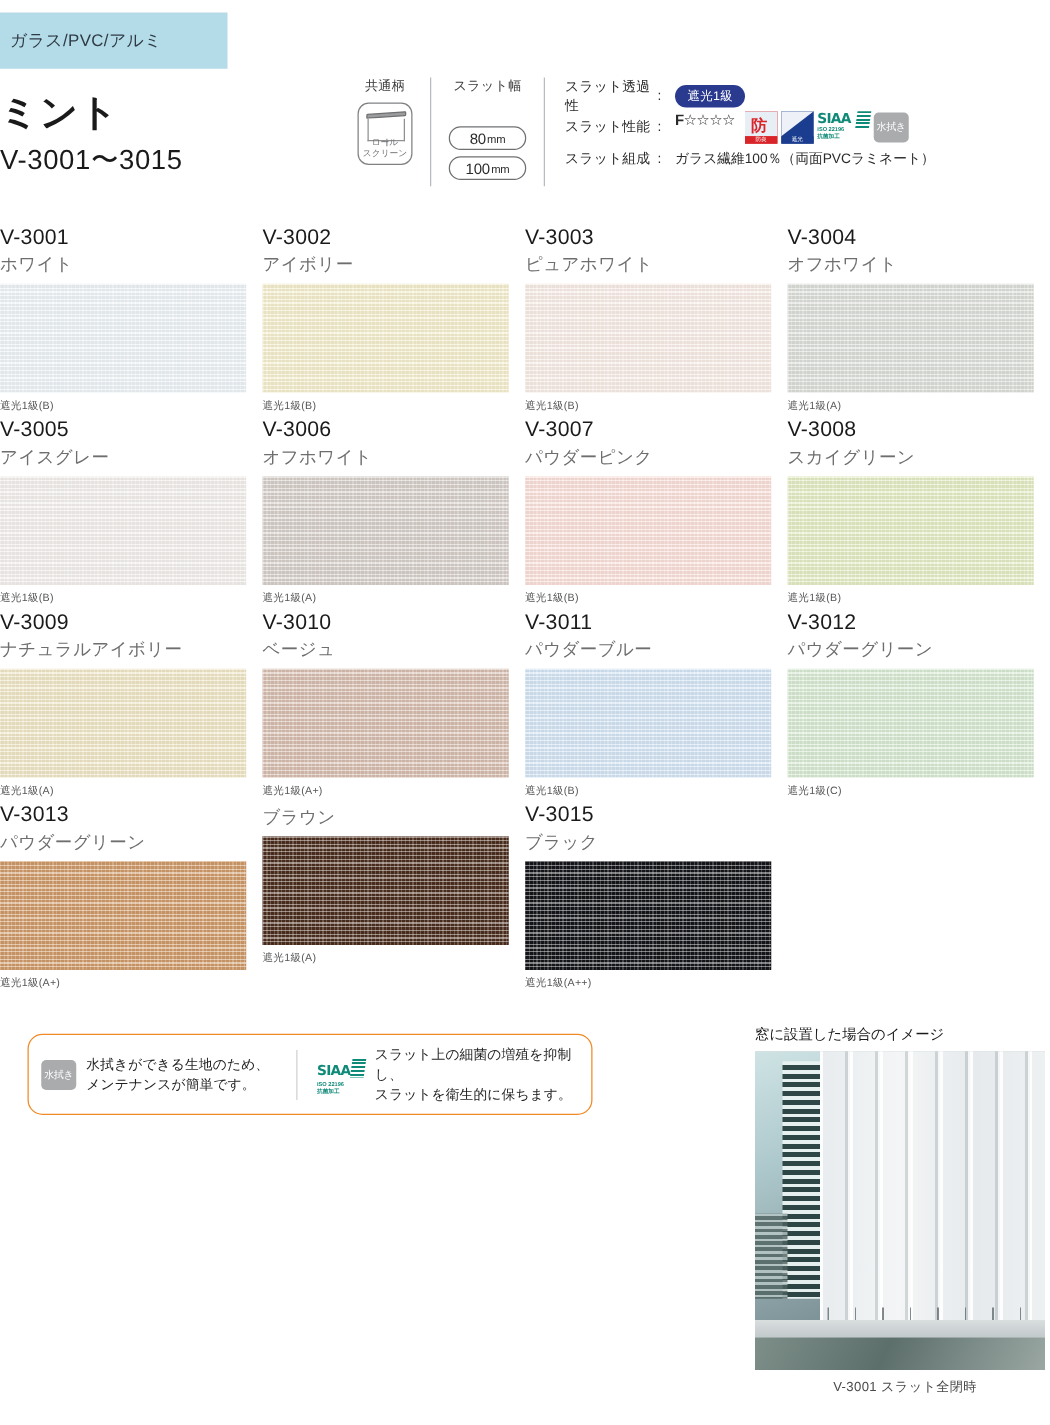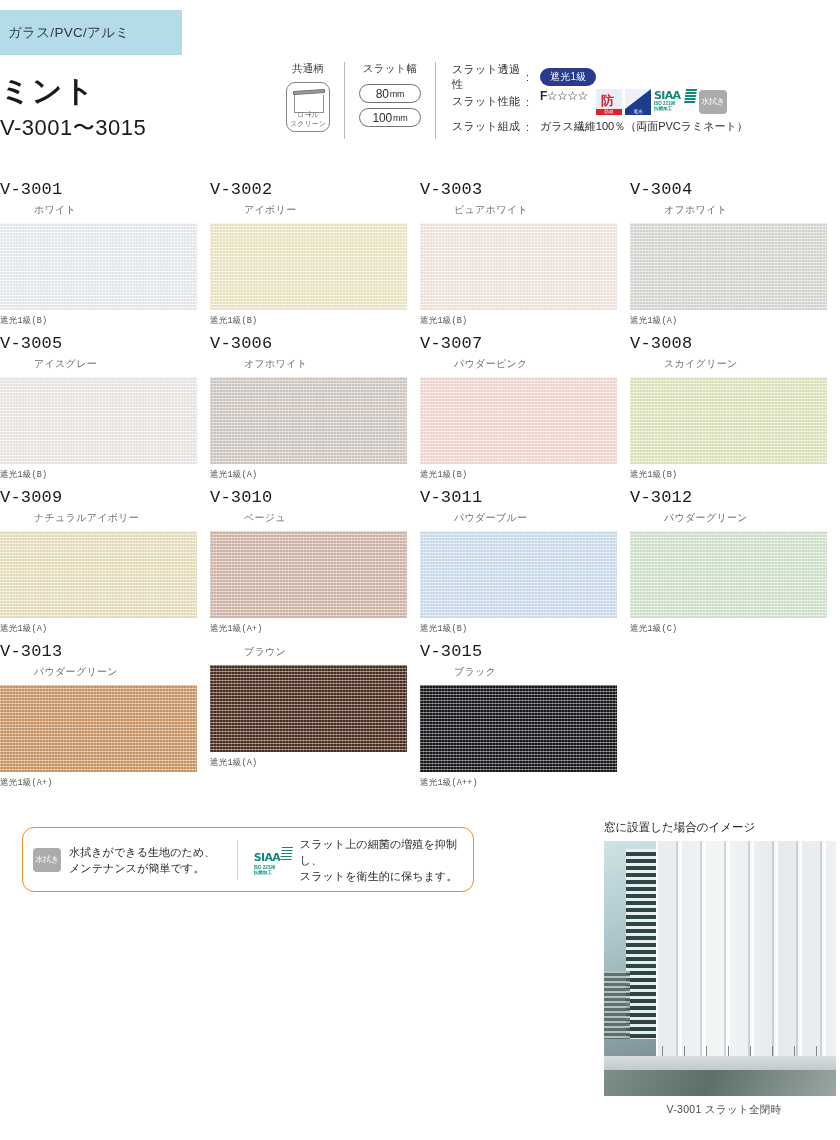--- a/index.html
+++ b/index.html
@@ -114,23 +114,23 @@
   }
   .mark-gray {
     width: 28px; height: 24px; background: #a9abad; border-radius: 4px;
     color: #fff; font-size: 8px; display: flex; align-items: center; justify-content: center;
     letter-spacing: -.3px;
   }
 
   
   .grid { position: absolute; left: 0; top: 180px; width: 840px; }
   .grid-row { display: flex; height: 154px; }
-  .cell { width: 214px; margin-right: 0; font-family: Liberation Mono, monospace; }
+  .cell { width: 214px; margin-right: 0; }
   .cell .code { font-size: 17px; color: #1a1a1a; letter-spacing: .2px; line-height: 20px; }
-  .cell .cname { font-size: 10px; color: #6e6e6e; margin-top: 3px; letter-spacing: .3px; padding-left: 34px; }
+  .cell .cname { font-size: 14px; color: #6e6e6e; margin-top: 3px; letter-spacing: .3px; }
   .swatch {
     width: 197px; height: 87px; margin-top: 6px;
     position: relative; overflow: hidden;
   }
   .swatch .weave {
     position: absolute; inset: 0;
     background-image:
       repeating-linear-gradient(to bottom, rgba(255,255,255,.45) 0 1px, rgba(0,0,0,.035) 1px 3px),
       repeating-linear-gradient(to right, rgba(255,255,255,.22) 0 1px, rgba(0,0,0,.02) 1px 3px);
   }
@@ -223,21 +223,21 @@
         <div class="pull"></div>
         <div class="icon-cap">
           <span>ロール</span><br>
           <span>スクリーン</span>
         </div>
       </div>
     </div>
 
     <div class="spec-col bordered">
       <div class="spec-col-head">スラット幅</div>
-      <div style="margin-top:8px">
+      <div style="margin-top:25px">
         <div class="width-badge">
           <span>80</span>
             <span class="unit">mm</span>
         </div>
         <div class="width-badge">
           <span>100</span>
             <span class="unit">mm</span>
         </div>
       </div>
     </div>

